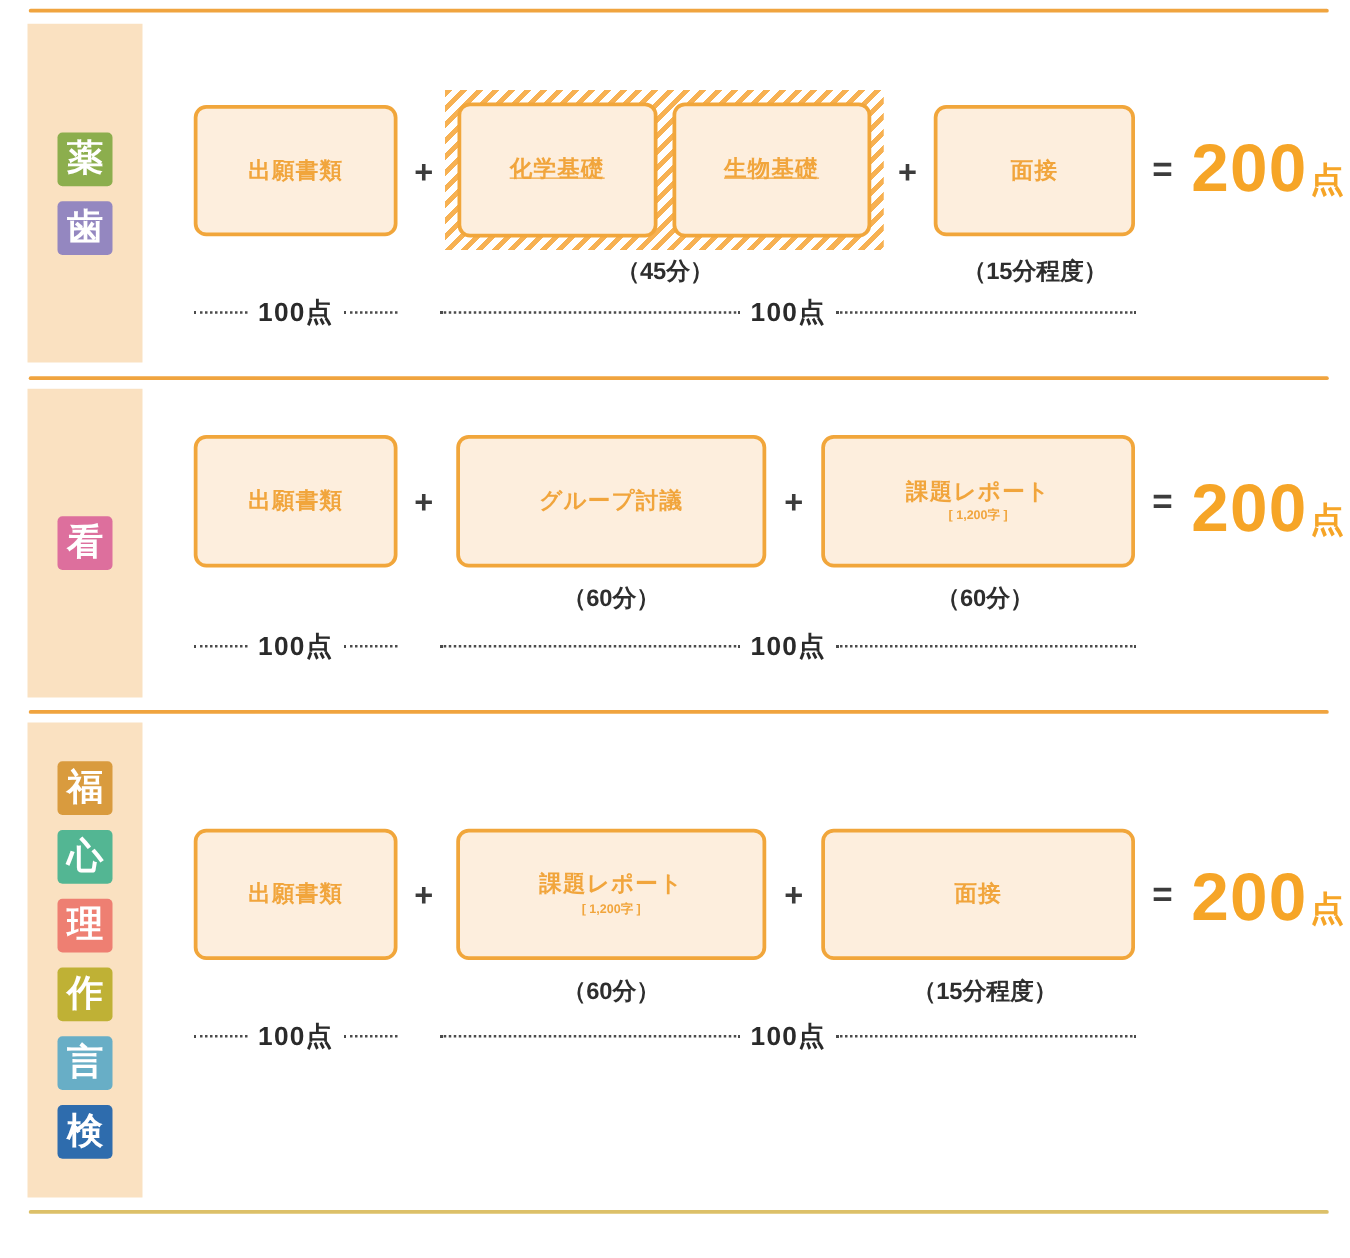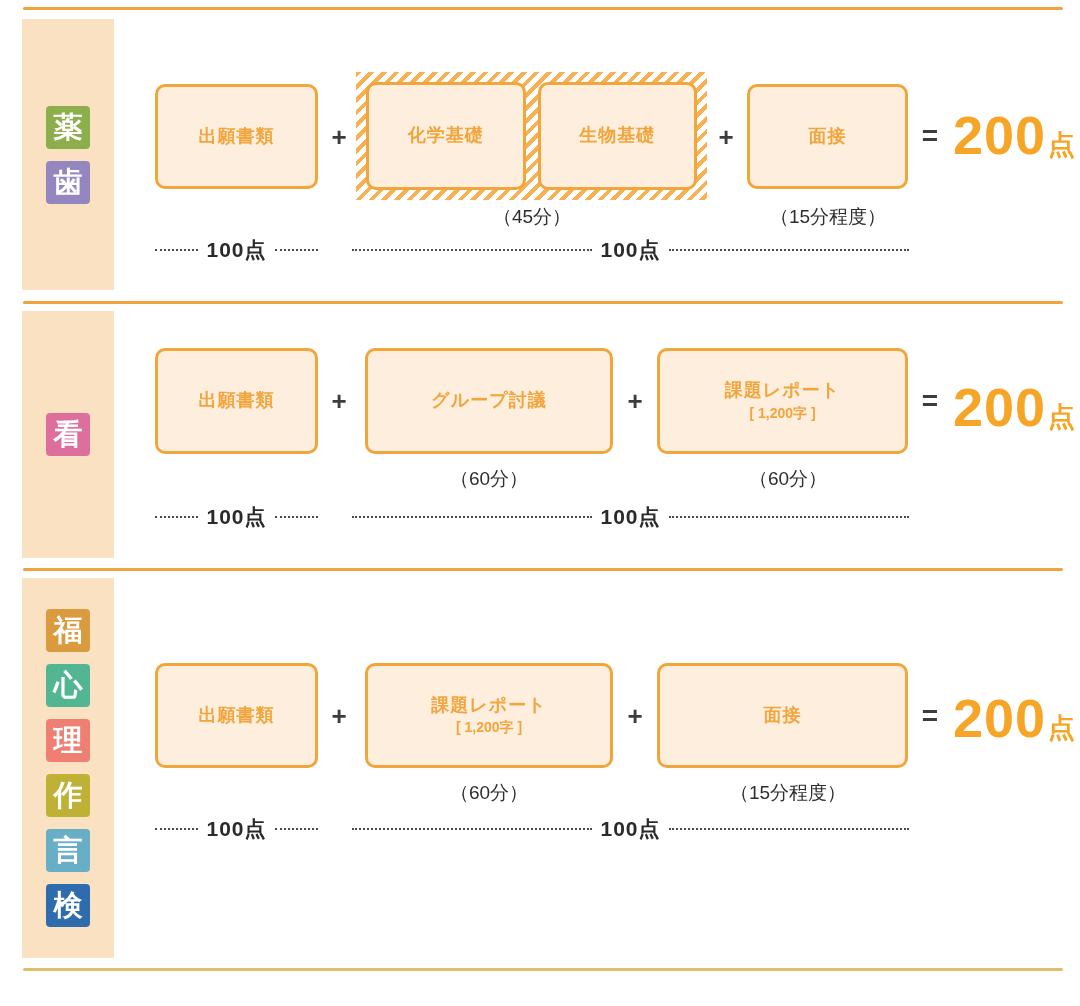--- a/index.html
+++ b/index.html
@@ -19,33 +19,33 @@
     font-size:29px;font-weight:bold;display:flex;align-items:center;justify-content:center;line-height:1;
   }
   .c-yaku{background:#8cae4d;} .c-shi{background:#9487c0;} .c-kan{background:#dd6f9d;}
   .c-fuku{background:#d99b3e;} .c-shin{background:#53b693;} .c-ri{background:#ee7f72;}
   .c-saku{background:#bfb135;} .c-gen{background:#68aec6;} .c-ken{background:#2e6cad;}
   .box{
     box-sizing:border-box;border:3px solid #f1a63b;border-radius:10px;background:#fdeedd;
     display:flex;flex-direction:column;align-items:center;justify-content:center;
     color:#f1a53c;font-weight:bold;font-size:18px;letter-spacing:1px;line-height:1.2;text-align:center;
   }
-  .box-sub{font-size:14px;margin-top:3px;letter-spacing:0;}
+  .box-sub{font-size:10px;margin-top:3px;letter-spacing:0;}
   .pill{
     position:absolute;background:#767676;color:#ffffff;border-radius:12px;
     display:flex;align-items:center;justify-content:center;font-size:13px;font-weight:bold;letter-spacing:2px;
   }
   .hatch{
     position:absolute;display:flex;gap:12px;padding:10px;box-sizing:border-box;
     background:repeating-linear-gradient(135deg,#f7b152 0 4px,#ffffff 4px 9px);
   }
-  .hatch .box{flex:1;}
+  .hatch .box{flex:1;text-decoration:underline;}
   .op{position:absolute;transform:translate(-50%,-50%);color:#3c3c3c;font-weight:bold;font-size:26px;line-height:1;}
   .op.eq{font-size:28px;}
-  .cap{position:absolute;transform:translateX(-50%);color:#2e2e2e;font-weight:normal;font-size:19px;white-space:nowrap;}
+  .cap{position:absolute;transform:translateX(-50%);color:#2e2e2e;font-weight:bold;font-size:19px;white-space:nowrap;}
   .total{display:flex;align-items:baseline;color:#f6a527;font-weight:bold;line-height:1;}
   .total-num{font-size:54px;letter-spacing:1px;}
   .total-unit{font-size:27px;margin-left:2px;}
   .score{display:flex;align-items:center;}
   .dash{flex:1;border-top:2px dotted #4b4b4b;height:0;}
   .score-label{margin:0 8px;font-size:21px;font-weight:bold;color:#2a2a2a;white-space:nowrap;letter-spacing:1px;}
 </style>
 </head>
 <body>
 

